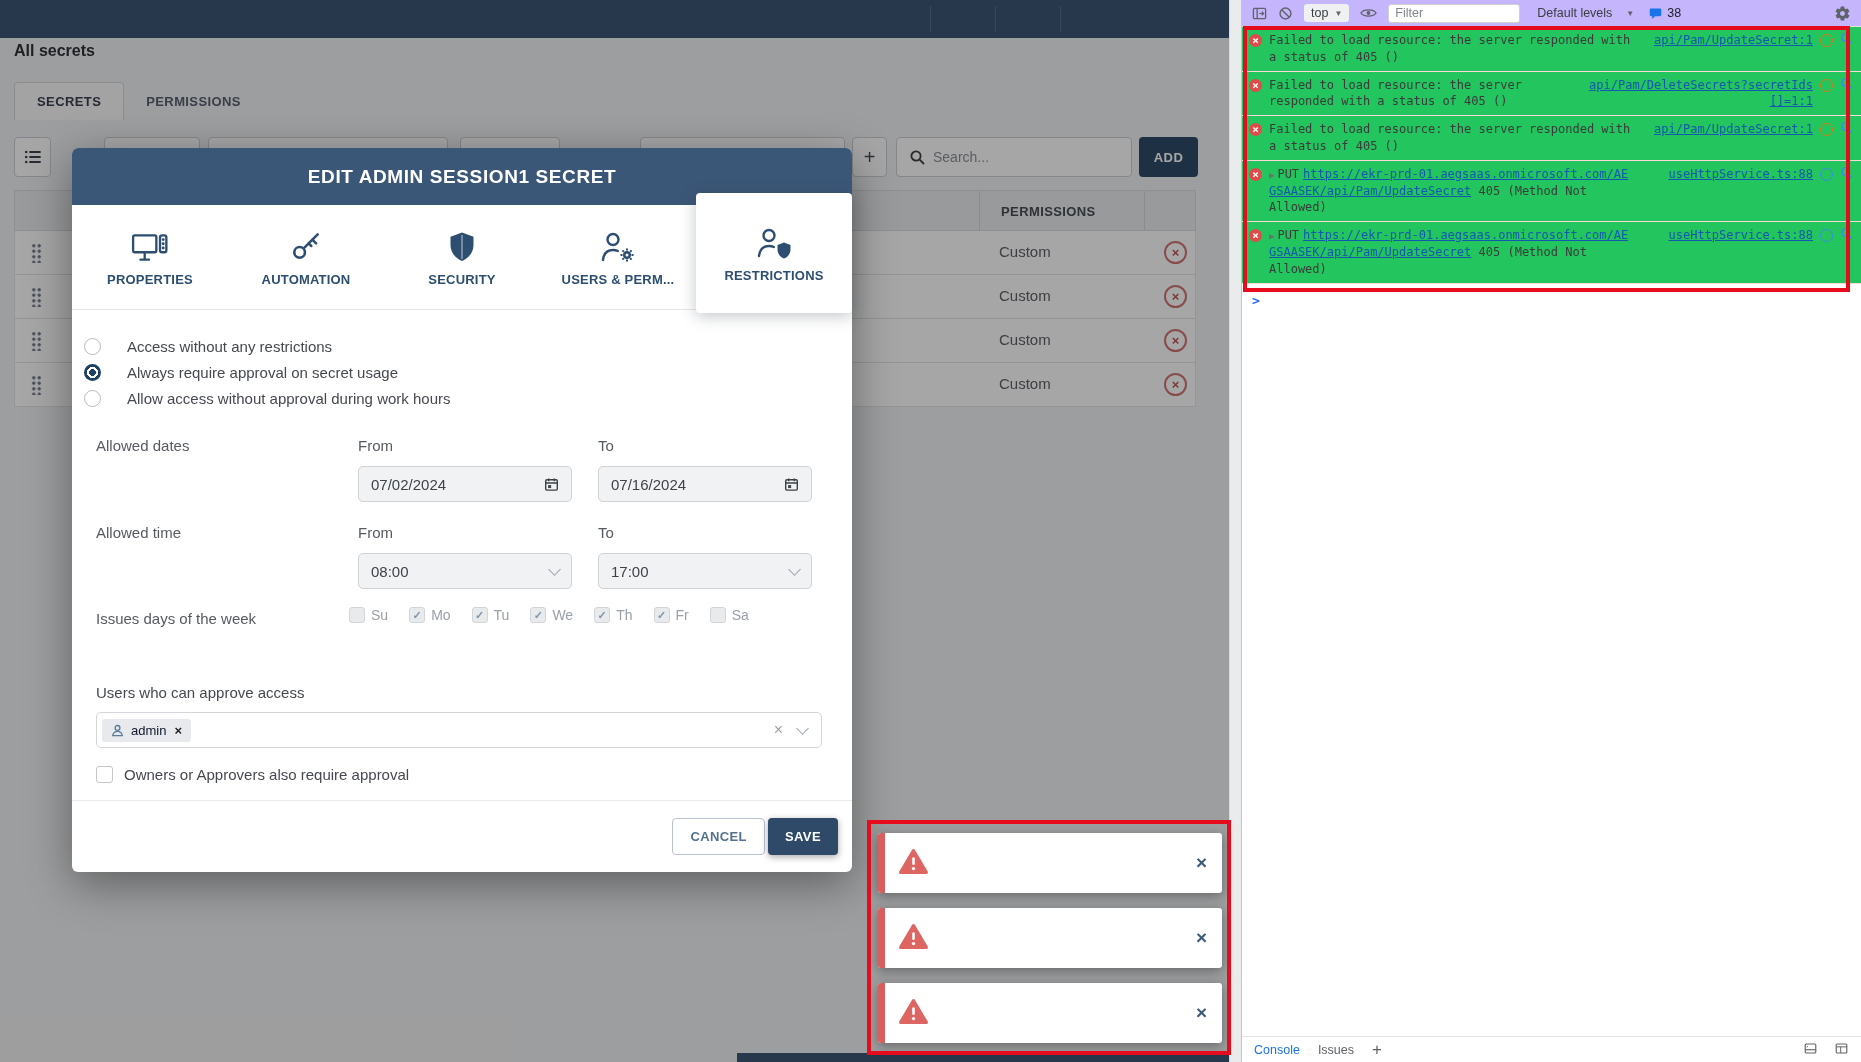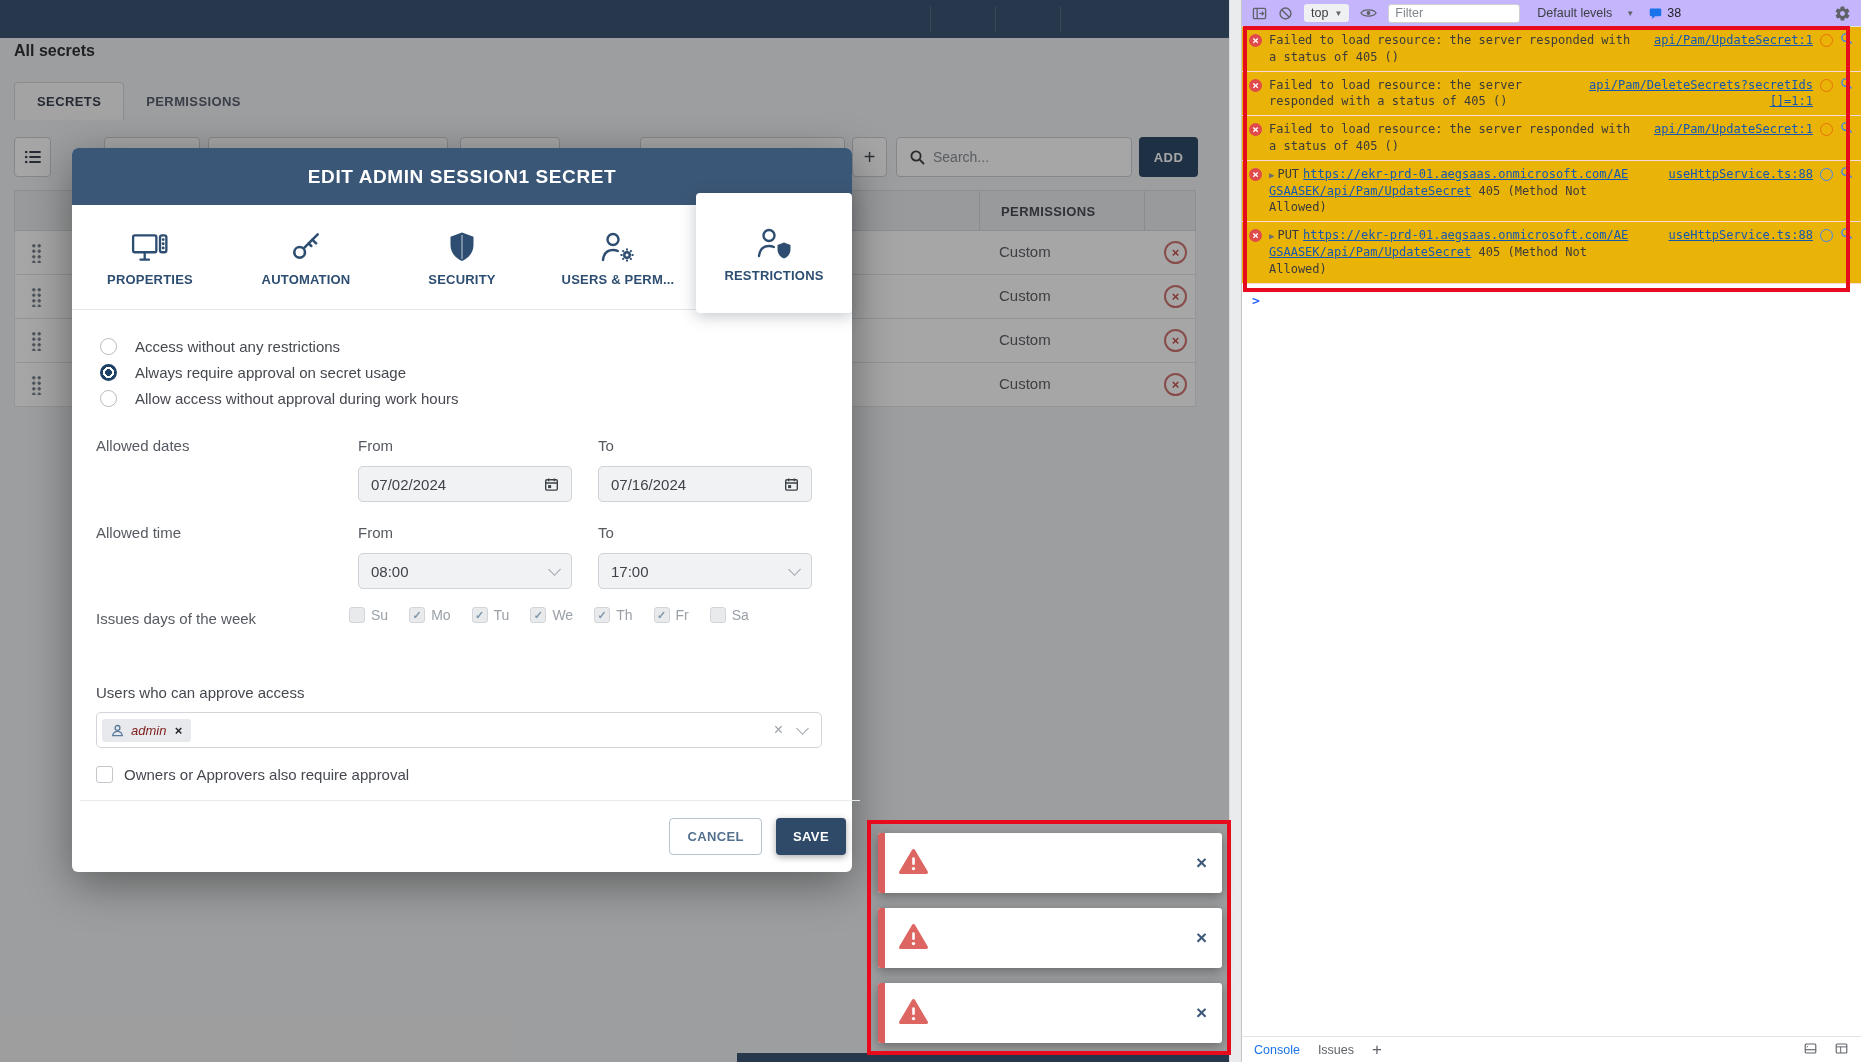--- a/index.html
+++ b/index.html
@@ -41,49 +41,49 @@
 
   
   .modal { position:absolute; left:72px; top:148px; width:780px; height:724px; background:#fff; border-radius:6px; box-shadow:0 12px 45px rgba(0,0,0,.4); z-index:10; }
   .modal-header { position:absolute; left:0; top:0; width:100%; height:57px; background:#3b5777; border-radius:6px 6px 0 0; display:flex; align-items:center; justify-content:center; color:#fff; font-size:19px; font-weight:600; letter-spacing:.6px; }
   .modal-tabs { position:absolute; left:0; top:57px; width:100%; height:105px; display:flex; border-bottom:1px solid #e6e7ea; }
   .mtab { flex:1; position:relative; display:flex; flex-direction:column; align-items:center; justify-content:center; gap:9px; }
   .mtab .mtab-icon { height:36px; display:flex; align-items:flex-end; justify-content:center; }
   .mtab .mtab-label { font-size:13px; font-weight:bold; letter-spacing:.2px; color:#2d4e71; white-space:nowrap; }
   .mtab.active { background:#fff; top:-12px; height:120px; border-radius:4px; box-shadow:0 3px 16px rgba(35,45,60,.28); z-index:3; }
 
-  .radio-row { position:absolute; left:28px; display:flex; align-items:center; gap:18px; height:20px; }
+  .radio-row { position:absolute; left:12px; display:flex; align-items:center; gap:26px; height:20px; }
   .radio { width:17px; height:17px; border-radius:50%; border:1.5px solid #b6bac0; background:#fff; flex:none; }
   .radio.selected { border:none; background:radial-gradient(circle, #1d4266 0 3.4px, #fff 3.5px 5.4px, #1d4266 5.5px 9px); }
   .radio-label { font-size:15px; color:#45494f; }
 
   .flabel { position:absolute; font-size:15px; color:#565b62; }
   .field { position:absolute; width:214px; height:36px; background:#f1f2f4; border:1px solid #cfd2d6; border-radius:5px; display:flex; align-items:center; padding:0 12px; font-size:15px; color:#3e4349; }
   .field .ico-right { margin-left:auto; display:flex; align-items:center; }
   .chev { width:9px; height:9px; border-right:1.8px solid #9ba3ac; border-bottom:1.8px solid #9ba3ac; transform:rotate(45deg); margin-top:-4px; }
 
   .days-row { position:absolute; left:277px; top:459px; display:flex; gap:21px; align-items:center; }
   .day-item { display:flex; align-items:center; gap:6px; }
   .day-cb { width:16px; height:16px; background:#e8eaec; border:1px solid #d2d5d9; border-radius:3px; display:flex; align-items:center; justify-content:center; font-size:11px; font-weight:bold; color:#8198ad; }
   .day-item.checked .day-cb::after { content:"✓"; }
   .day-label { font-size:14px; color:#9aa0a7; }
 
   .users-box { position:absolute; left:24px; top:564px; width:726px; height:36px; border:1px solid #d2d5d9; border-radius:5px; background:#fff; display:flex; align-items:center; padding:0 14px 0 5px; }
-  .user-tag { display:flex; align-items:center; gap:7px; background:#e7e9ec; border-radius:3px; padding:4px 9px; font-size:13px; color:#7f1d1d;font-style:italic; }
+  .user-tag { display:flex; align-items:center; gap:7px; background:#e7e9ec; border-radius:3px; padding:4px 9px; font-size:13px; color:#0f172a; }
   .tag-x { font-weight:bold; font-size:13px; color:#202124; margin-left:1px; }
   .tag-x::after { content:"×"; }
   .users-right { margin-left:auto; display:flex; align-items:center; gap:15px; }
   .sel-clear { font-size:16px; color:#9aa0a6; line-height:1; }
   .sel-clear::after { content:"×"; }
 
   .cb-row { position:absolute; left:24px; top:618px; display:flex; align-items:center; gap:11px; }
   .cb { width:17px; height:17px; border:1px solid #c3c7cc; border-radius:3px; background:#fff; }
   .cb-label { font-size:15px; color:#45494f; }
 
-  .modal-footer { position:absolute; left:0; bottom:0; width:100%; height:72px; border-top:1px solid #e8e9eb; display:flex; align-items:center; justify-content:flex-end; gap:14px; padding-right:14px;margin-left:8px; }
+  .modal-footer { position:absolute; left:0; bottom:0; width:100%; height:72px; border-top:1px solid #e8e9eb; display:flex; align-items:center; justify-content:flex-end; gap:3px; padding-right:14px; }
   .btn-cancel { height:37px; padding:0 17px; background:#fff; border:1px solid #b6c2ce; border-radius:4px; color:#53718f; font-size:13px; font-weight:bold; letter-spacing:.4px; display:flex; align-items:center; }
   .btn-save { height:37px; padding:0 17px; background:#2e4a68; border-radius:4px; color:#fff; font-size:13px; font-weight:bold; letter-spacing:.4px; display:flex; align-items:center; box-shadow:0 2px 7px rgba(0,0,0,.35); }
 
   
   .toast { position:absolute; left:878px; width:344px; height:60px; background:#fff; border-radius:3px; box-shadow:0 3px 12px rgba(0,0,0,.35); z-index:10; }
   .toast::before { content:""; position:absolute; left:0; top:0; bottom:0; width:7px; background:#d95f5f; border-radius:3px 0 0 3px; }
   .toast .warn { position:absolute; left:20px; top:15px; }
   .toast .toast-x { position:absolute; right:15px; top:20px; font-size:16px; font-weight:bold; color:#3e5a7a; line-height:1; }
   .toast .toast-x::after { content:"×"; font-size:19px; }
 
@@ -97,21 +97,21 @@
   .dt-ibtn { display:flex; align-items:center; }
   .dt-context { background:#eef0f2; border-radius:3px; padding:2px 7px; font-size:12.5px; color:#3c4043; display:flex; align-items:center; gap:6px; }
   .tri-down { font-size:8px; color:#5f6368; }
   .dt-filter { width:132px; height:19px; border:1px solid #d0d0d0; border-radius:3px; font-size:12.5px; padding:0 6px; color:#333; outline:none; font-family:"Liberation Sans",sans-serif; }
   .dt-filter::placeholder { color:#80868b; }
   .dt-levels { font-size:12.5px; color:#3c4043; display:flex; align-items:center; gap:14px; margin-left:6px; }
   .dt-count { display:flex; align-items:center; gap:5px; font-size:12.5px; color:#202124; margin-left:4px; }
   .dt-gear { margin-left:auto; display:flex; align-items:center; }
 
   .dt-messages { position:absolute; left:0; top:27px; width:100%; font-family:"DejaVu Sans Mono", monospace; font-size:12px; }
-  .dt-msg { display:flex; gap:7px; padding:5px 8px 5px 7px; background:#eab308; border-bottom:1px solid #ffd9d9; align-items:flex-start; }
+  .dt-msg { display:flex; gap:7px; padding:5px 8px 5px 7px; background:#22c55e; border-bottom:1px solid #ffd9d9; align-items:flex-start; }
   .err-ico { width:13px; height:13px; border-radius:50%; background:#e14a4a; color:#fff; font-size:9px; font-weight:bold; text-align:center; line-height:13px; flex:none; margin-top:2px; }
   .err-ico::after { content:"×"; font-size:11px; }
   .dt-msg-text { flex:1; max-width:362px; color:#3b3b3b; line-height:1.4; word-break:break-word; }
   .dt-msg-right { margin-left:auto; display:flex; gap:7px; align-items:flex-start; justify-content:flex-end; }
   .dt-src { color:#1558b0; text-decoration:underline; line-height:1.4; word-break:break-all; max-width:228px; text-align:right; }
   .dt-link { color:#1558b0; text-decoration:underline; word-break:break-all; }
   .exp-tri { color:#6e6e6e; font-size:9px; margin-right:3px; }
   .exp-tri::after { content:"▶"; }
   .badge { width:13px; height:13px; border-radius:50%; flex:none; margin-top:2px; }
   .badge-orange { border:1.6px solid #e8710a; }

